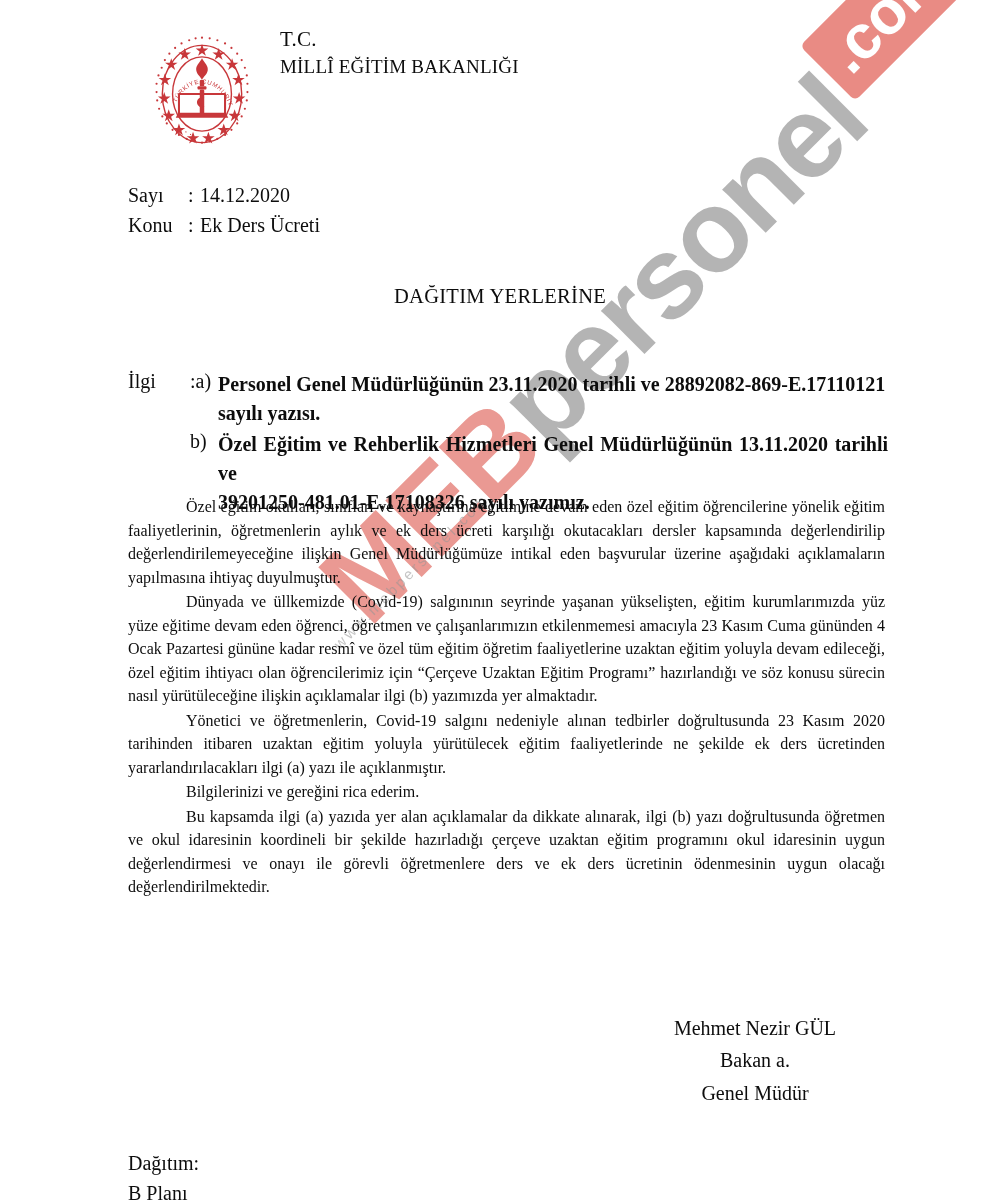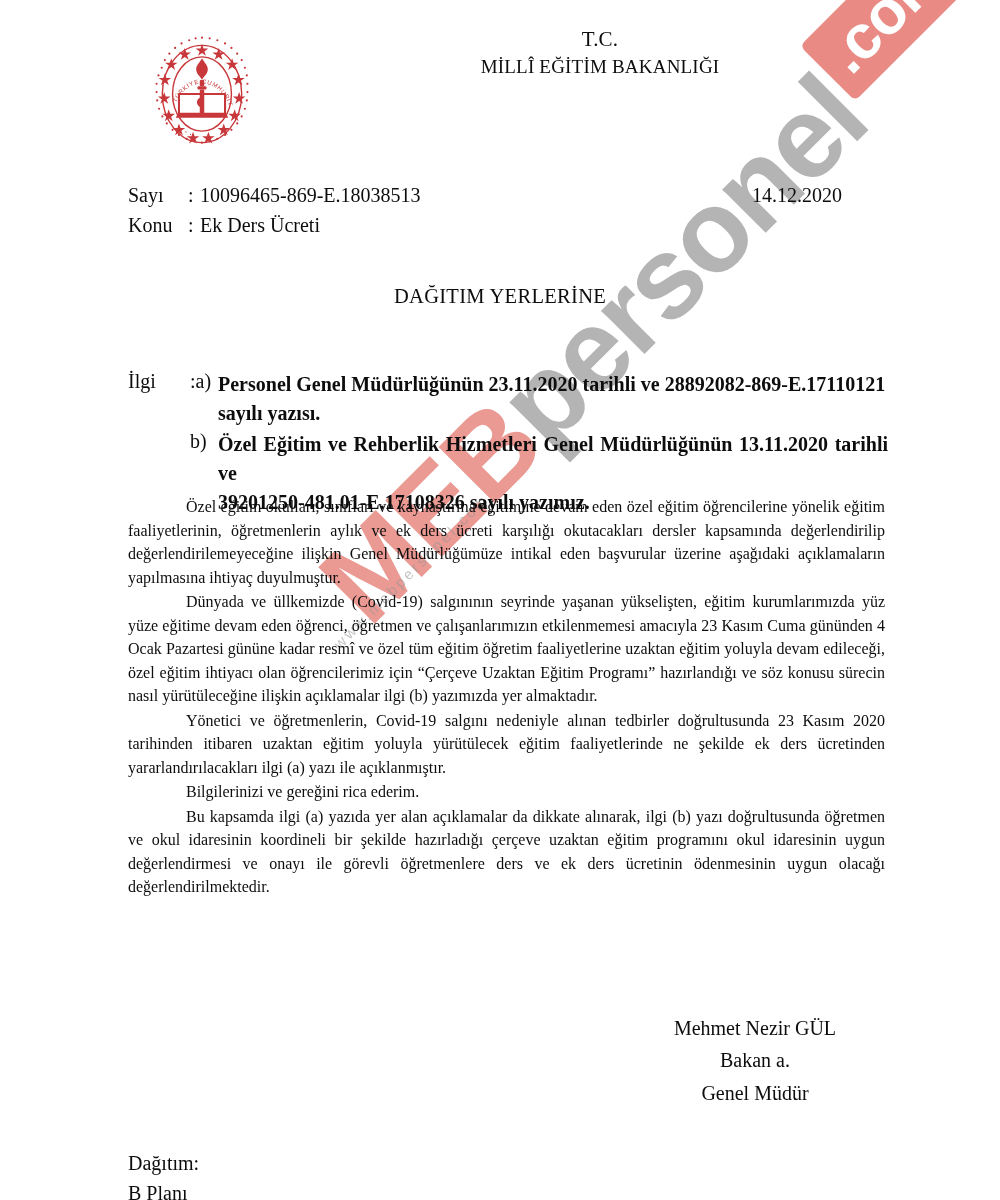--- a/index.html
+++ b/index.html
@@ -100,21 +100,20 @@
   }
   .logo {
     position: absolute;
     left: 138px; top: 16px;
     width: 128px; height: 128px;
   }
   .head-lines {
     position: absolute;
     left: 280px; top: 12px;
     width: 640px;
-    text-align: center;
   }
   .head-tc {
     font-size: 21px;
     line-height: 1.32;
     letter-spacing: 0.2px;
   }
   .head-ministry {
     font-size: 19px;
     line-height: 1.34;
     letter-spacing: 0.2px;
@@ -332,21 +331,20 @@
       <div class="head-lines">
         <div class="head-tc">T.C.</div>
         <div class="head-ministry">MİLLÎ EĞİTİM BAKANLIĞI</div>
       </div>
     </div>
 
     <div class="meta">
       <div class="meta-row">
         <span class="meta-label">Sayı</span>
         <span class="meta-sep">:</span>
-        <span class="meta-value">10096465-869-E.18038513</span>
         <span class="meta-date">14.12.2020</span>
       </div>
       <div class="meta-row">
         <span class="meta-label">Konu</span>
         <span class="meta-sep">:</span>
         <span class="meta-value">Ek Ders Ücreti</span>
       </div>
     </div>
 
     <div class="recipient">DAĞITIM YERLERİNE</div>

